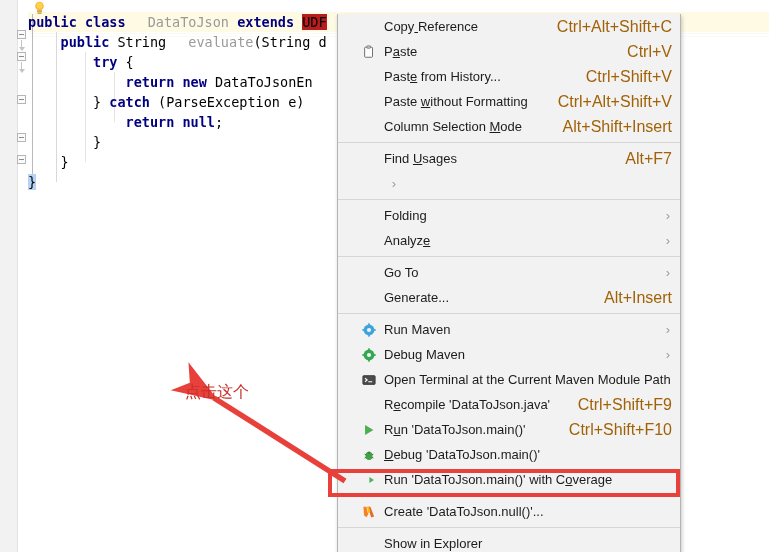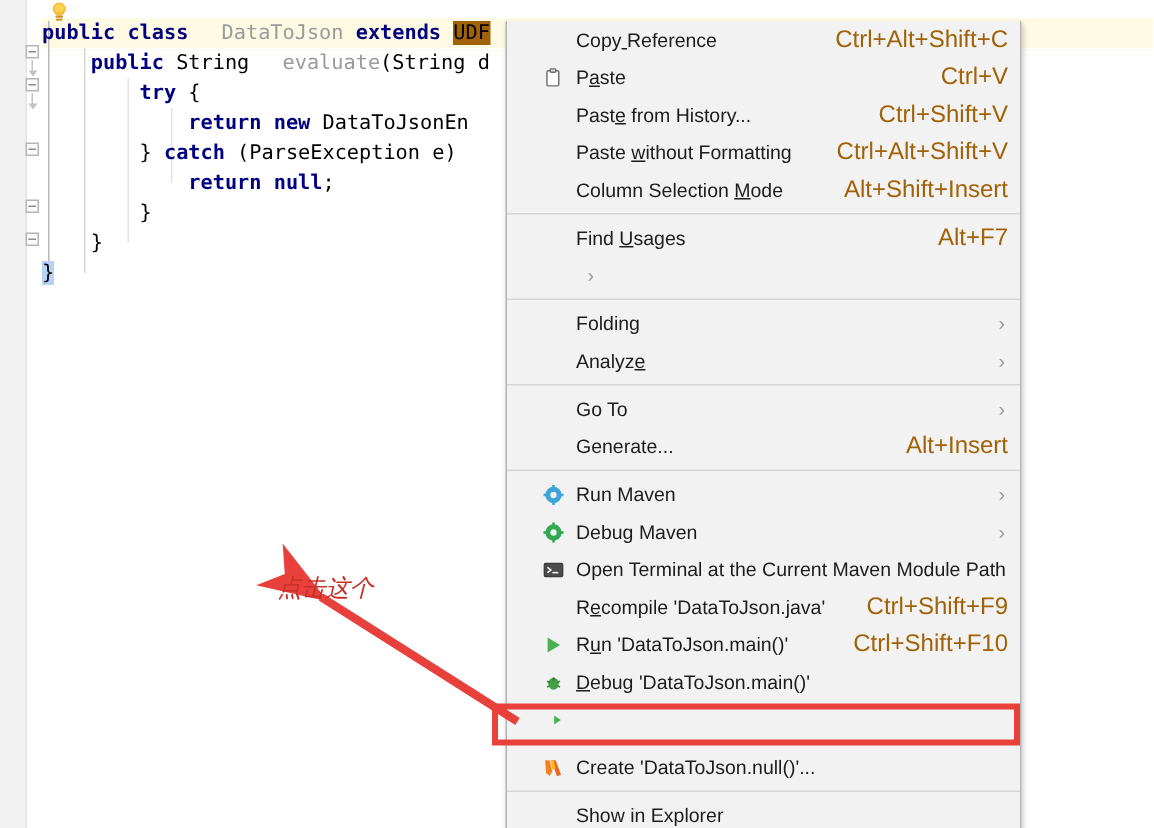--- a/index.html
+++ b/index.html
@@ -85,21 +85,21 @@
     left: 28px; top: 12px;
     font-family: "DejaVu Sans Mono", "Liberation Mono", monospace;
     font-size: 13.5px;
     line-height: 20px;
     white-space: pre;
     color: #000000;
   }
   .kw  { color: #000080; font-weight: bold; text-align: center; }
   .cls { color: #9a9a9a; margin-left: 14px; }
   .pln { color: #000000; }
-  .sel { background: #a16207; }
+  .sel { background: #b91c1c; }
   .csel{ background: #b6d3f6; }
 
   .indent-guide {
     position: absolute;
     width: 1px;
     background: #e4e4e4;
   }
 
   
   #ctx-menu {
@@ -156,21 +156,20 @@
   .uline { text-decoration: underline; }
 
   
   .g { display:block; }
 
   
   #annot-layer {
     position: absolute; left: 0; top: 0;
     width: 769px; height: 552px;
     pointer-events: none;
-    font-style: italic;
   }
   .annot-text {
     position: absolute;
     left: 185px; top: 382px;
     color: #c62f2a;
     font-size: 16px;
     font-family: "DejaVu Sans", sans-serif;
     white-space: nowrap;
   }
   .red-rect {
@@ -355,20 +354,21 @@
         </span>
         <span class="lbl"><span class="uline">D</span>ebug 'DataToJson.main()'</span>
       </div>
       <div class="mi">
         <span class="ico">
           <svg class="g" width="14" height="14" viewBox="0 0 16 16">
             <path d="M9 1.4 A6.3 6.3 0 1 0 9 14.6 A4.6 4.6 0 1 1 9 1.4 Z" fill="#3c8f4a"></path>
             <path d="M8.5 4.6 L13.6 8 L8.5 11.4 Z" fill="#4caf50"></path>
           </svg>
         </span>
+        <span class="lbl">Run 'DataToJson.main()' with C<span class="uline">o</span>verage</span>
       </div>
       <div class="sep"></div>
       <div class="mi">
         <span class="ico">
           <svg class="g" width="14" height="14" viewBox="0 0 16 16">
             <path d="M1.6 2 L5 2 L7 10.5 L5.2 14 L2.4 12 Z" fill="#f5821f"></path>
             <path d="M6.4 2 L9.6 2 L13.8 13.2 L10.6 14.3 Z" fill="#e8672a"></path>
             <path d="M5.6 2 L8 2 L9.6 8 L7.2 9.6 Z" fill="#fdb913"></path>
           </svg>
         </span>

